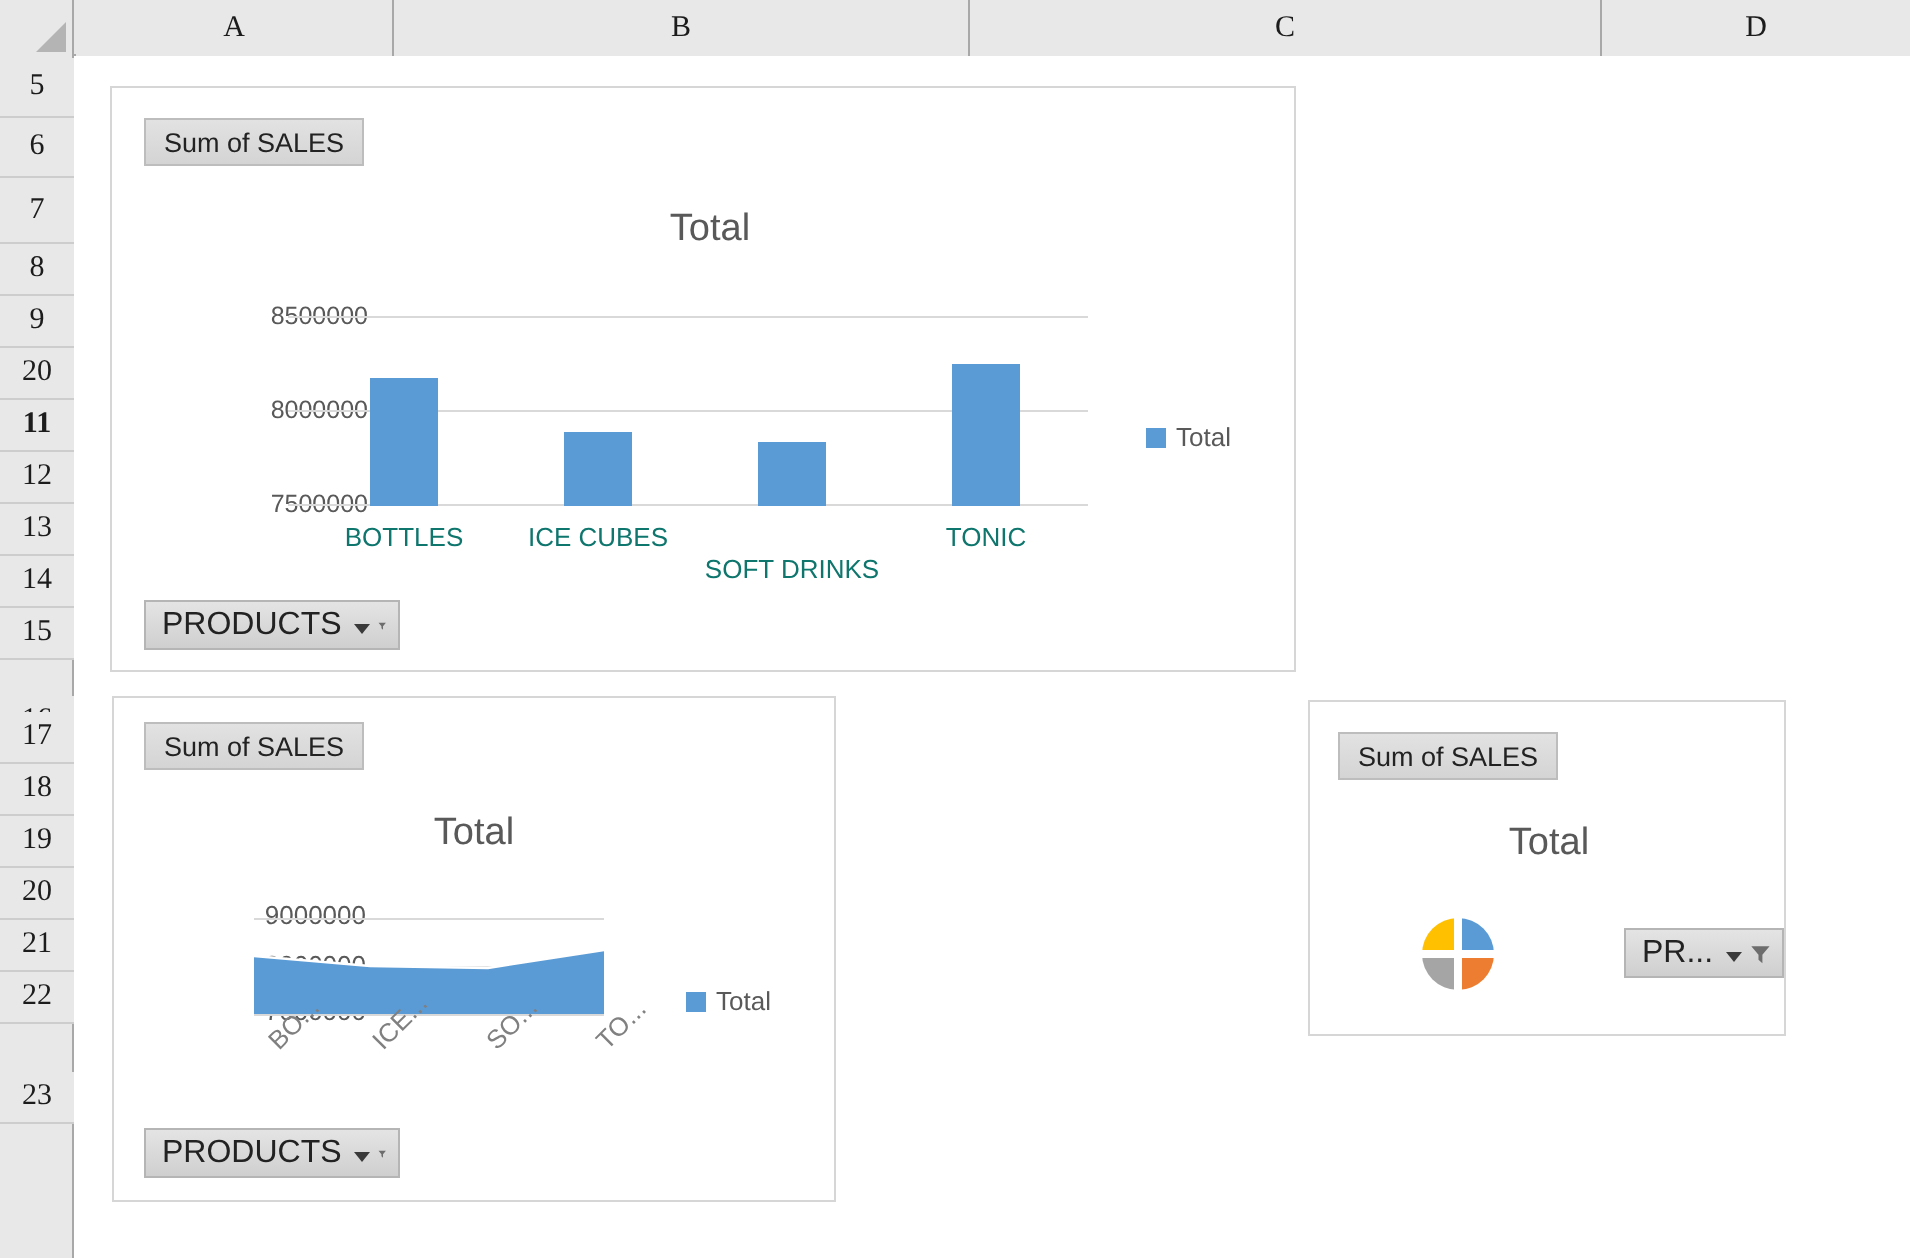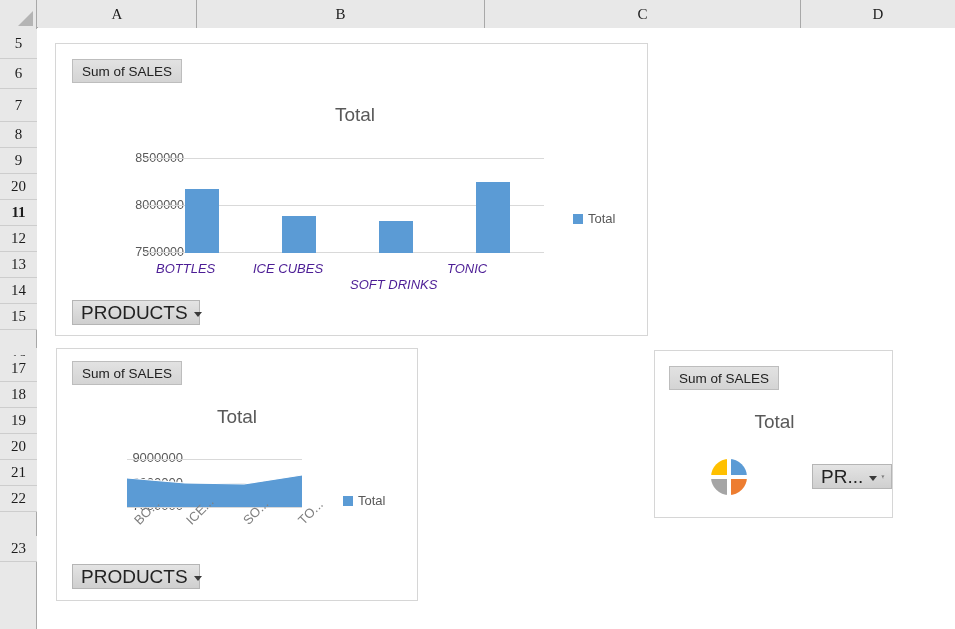--- a/index.html
+++ b/index.html
@@ -96,21 +96,21 @@
   }
 
   .filter-btn {
     position: absolute;
     background: linear-gradient(to bottom, #e4e4e4 0%, #cfcfcf 100%);
     border: 1px solid #b5b5b5;
     display: flex;
     align-items: center;
     gap: 4px;
     padding: 0 6px 0 8px;
-    font-size: 19px;
+    font-size: 16px;
     color: #222;
     white-space: nowrap;
   }
   .caret {
     width: 0; height: 0;
     border-left: 4px solid transparent;
     border-right: 4px solid transparent;
     border-top: 5px solid #3a3a3a;
     margin-left: 2px;
     margin-top: 3px;
@@ -125,23 +125,23 @@
     font-weight: normal;
   }
   .axis-label {
     position: absolute;
     color: #595959;
     white-space: nowrap;
     text-align: right;
   }
   .cat-label {
     position: absolute;
-    color: #4c1d95;
-    white-space: nowrap;
-    font-style: italic;
+    color: #0f766e;
+    white-space: nowrap;
+    text-align: center;
   }
   .gridline {
     position: absolute;
     height: 1px;
     background: #d9d9d9;
   }
   .bar {
     position: absolute;
     background: #5b9bd5;
   }

